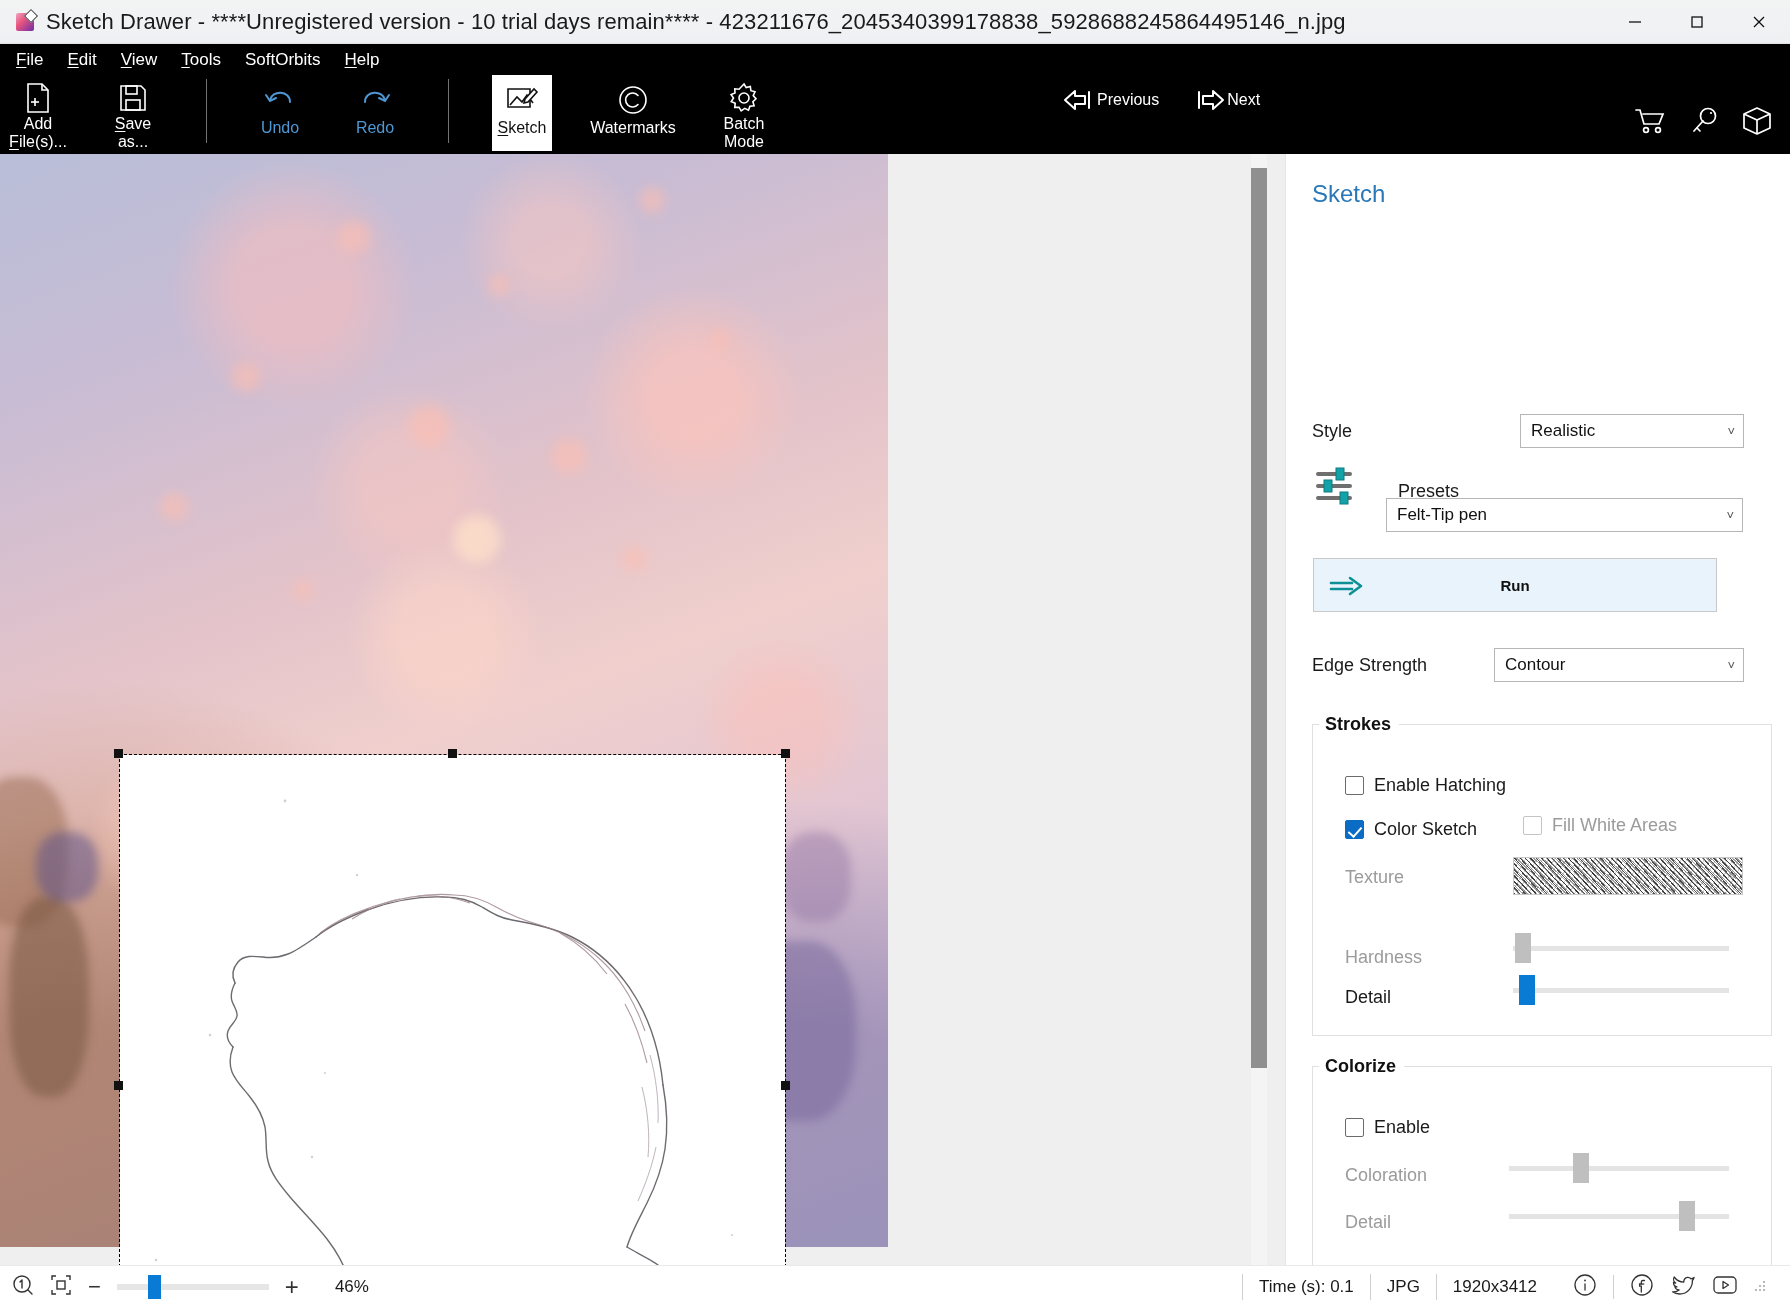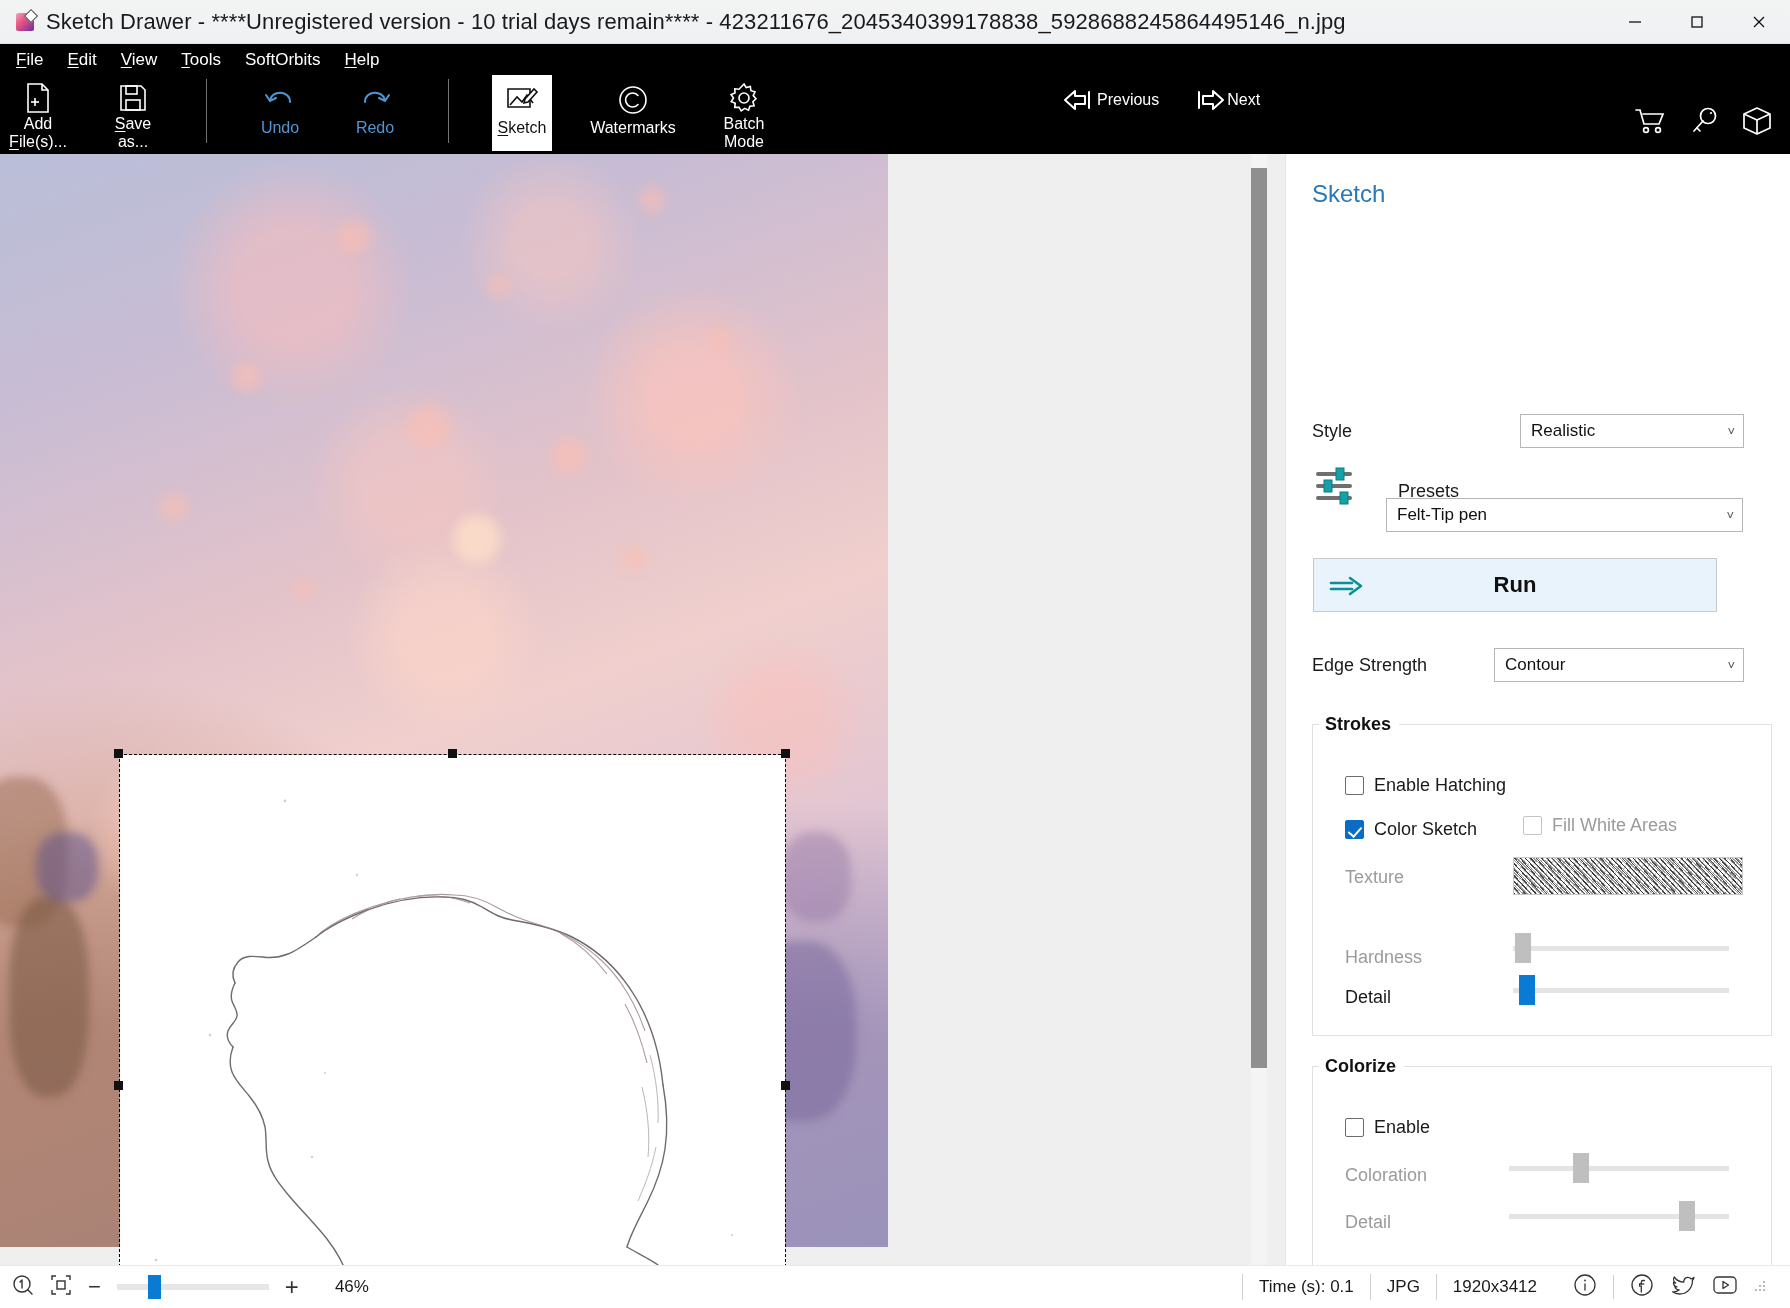--- a/index.html
+++ b/index.html
@@ -146,21 +146,21 @@
     display: flex; align-items: center; padding: 0 8px 0 10px;
     font-size: 17px; color: #111;
   }
   .combo .chev { margin-left: auto; color: #555; font-size: 13px; }
   .runbtn {
     position: absolute; left: 27px; top: 404px; width: 404px; height: 54px;
     background: #e8f3fb; border: 1px solid #c9c9c9;
     display: flex; align-items: center; justify-content: center; position: absolute;
   }
   .runbtn .rarrow { position: absolute; left: 14px; top: 17px; }
-  .runbtn .rtext { font-size: 22px; font-weight: bold; color: #101010; }
+  .runbtn .rtext { font-size: 15px; font-weight: bold; color: #101010; }
   fieldset.group {
     position: absolute; border: 1px solid #e0e0e0; padding: 0; margin: 0;
   }
   fieldset.group > legend {
     font-size: 18px; font-weight: bold; color: #111; padding: 0 8px 0 6px; margin-left: 6px;
   }
   .cb {
     width: 19px; height: 19px; border: 1px solid #6b6b6b; background: #fff; border-radius: 2px;
     flex: 0 0 19px; position: relative;
   }

